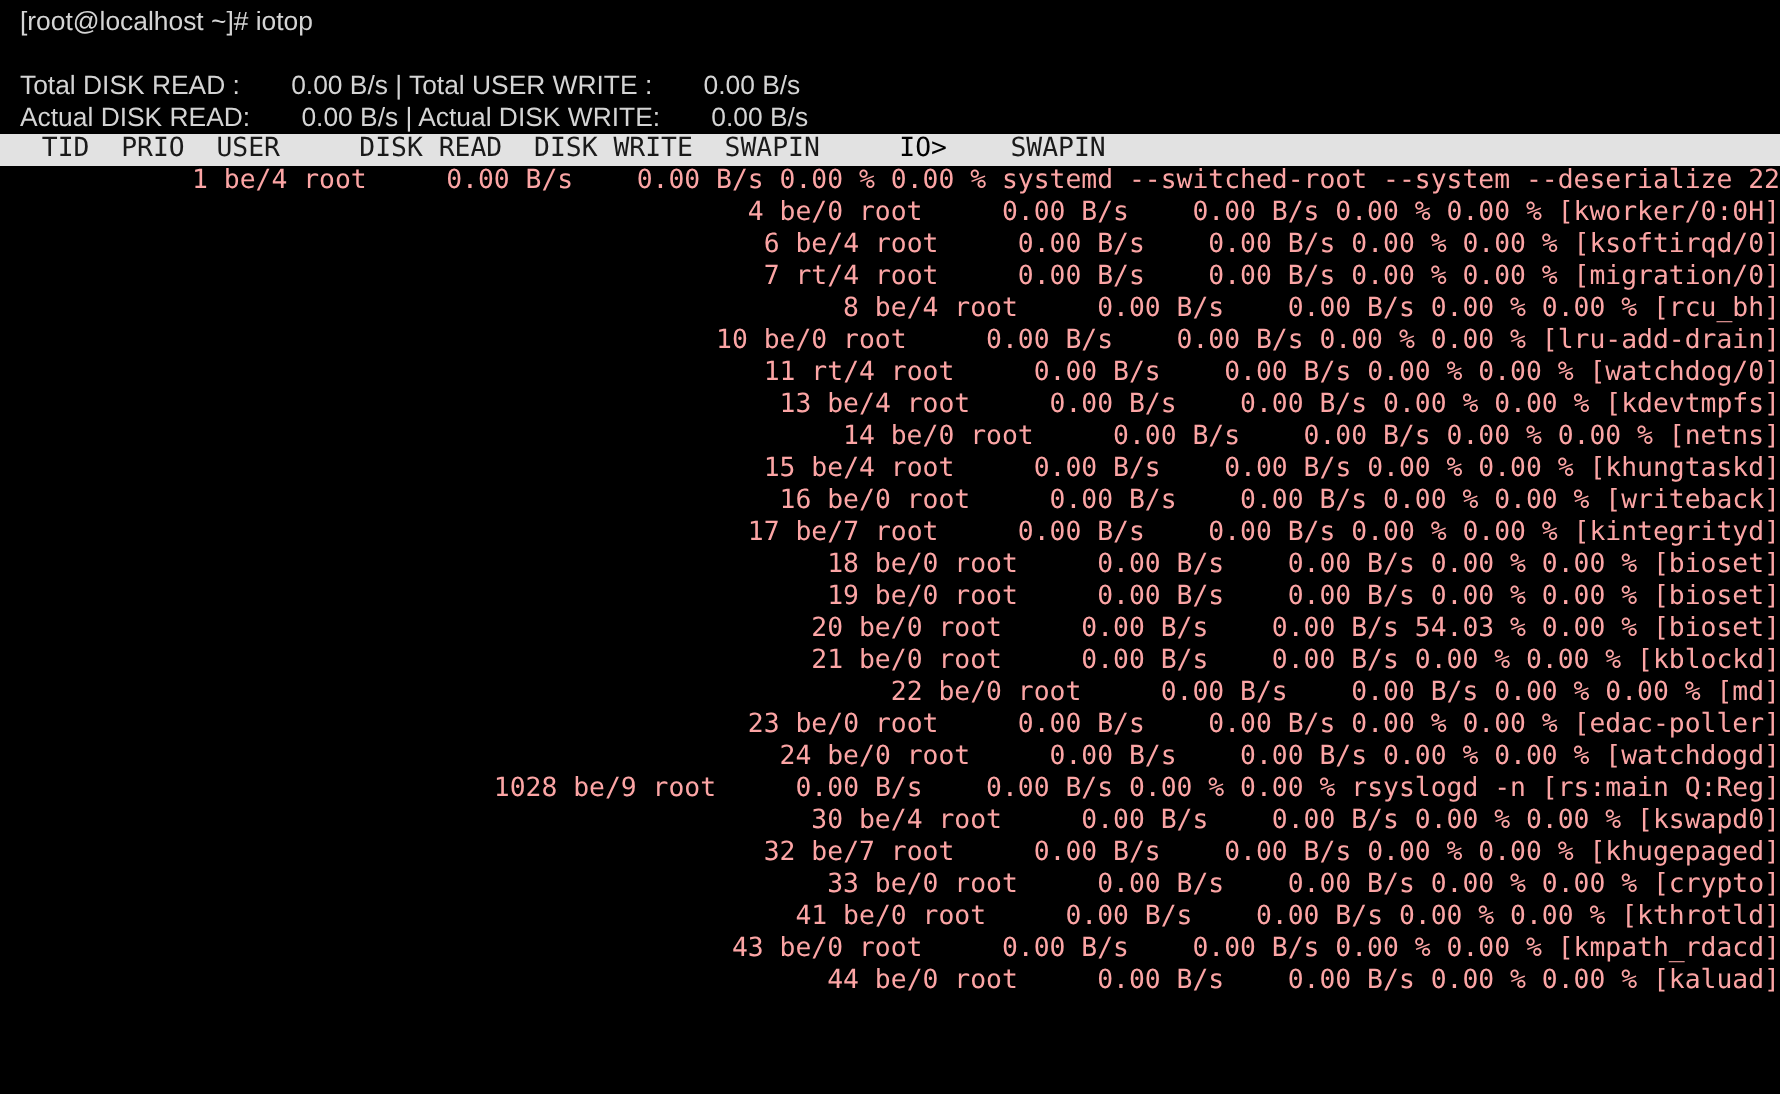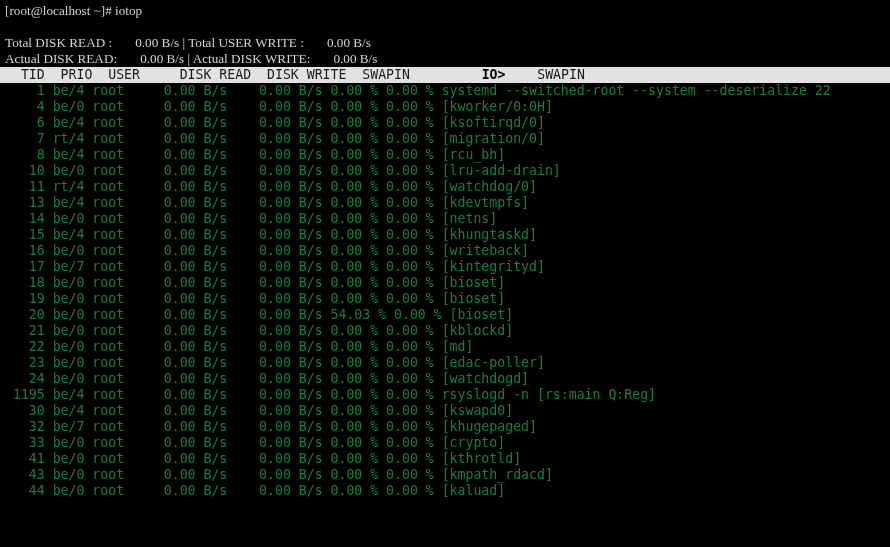--- a/index.html
+++ b/index.html
@@ -24,50 +24,50 @@
     line-height: 16px;
     letter-spacing: 0px;
     padding: 0;
     box-sizing: border-box;
     overflow: hidden;
   }
   .line {
     height: 16px;
     line-height: 16px;
     white-space: pre;
-    padding-left: 5px;
+    padding-left: 10px;
     box-sizing: border-box;
-    font-family: Liberation Serif, serif;
+    font-family: Liberation Sans, sans-serif;
   }
   .blank { height: 16px; }
   .prompt-line { padding-top: 3px; height: 19px; line-height: 16px; }
   .header-row {
     height: 16px;
     line-height: 16px;
     white-space: pre;
     background: #e2e2e2;
     color: #1a1a1a;
     padding-left: 5px;
     box-sizing: border-box;
     width: 890px;
     font-family: "DejaVu Sans Mono", "Liberation Mono", monospace;
   }
   .header-row .sortcol {
-    font-weight: bold;
+    font-weight: normal;
     color: #000000;
-    margin-left: 32px;
   }
   .proc-row {
     height: 16px;
     line-height: 16px;
     white-space: pre;
     padding-left: 5px;
     box-sizing: border-box;
-    color: #15803d;
+    color: #fca5a5;
     font-family: "DejaVu Sans Mono", "Liberation Mono", monospace;
+    text-align: right;
   }
 </style>
 </head>
 <body>
 
 <div id="terminal">
 
   <div class="line prompt-line">[root@localhost ~]# iotop</div>
 
   <div class="blank"></div>
@@ -91,21 +91,21 @@
       <div class="proc-row">   15 be/4 root     0.00 B/s    0.00 B/s 0.00 % 0.00 % [khungtaskd]</div>
       <div class="proc-row">   16 be/0 root     0.00 B/s    0.00 B/s 0.00 % 0.00 % [writeback]</div>
       <div class="proc-row">   17 be/7 root     0.00 B/s    0.00 B/s 0.00 % 0.00 % [kintegrityd]</div>
       <div class="proc-row">   18 be/0 root     0.00 B/s    0.00 B/s 0.00 % 0.00 % [bioset]</div>
       <div class="proc-row">   19 be/0 root     0.00 B/s    0.00 B/s 0.00 % 0.00 % [bioset]</div>
       <div class="proc-row">   20 be/0 root     0.00 B/s    0.00 B/s 54.03 % 0.00 % [bioset]</div>
       <div class="proc-row">   21 be/0 root     0.00 B/s    0.00 B/s 0.00 % 0.00 % [kblockd]</div>
       <div class="proc-row">   22 be/0 root     0.00 B/s    0.00 B/s 0.00 % 0.00 % [md]</div>
       <div class="proc-row">   23 be/0 root     0.00 B/s    0.00 B/s 0.00 % 0.00 % [edac-poller]</div>
       <div class="proc-row">   24 be/0 root     0.00 B/s    0.00 B/s 0.00 % 0.00 % [watchdogd]</div>
-      <div class="proc-row"> 1195 be/4 root     0.00 B/s    0.00 B/s 0.00 % 0.00 % rsyslogd -n [rs:main Q:Reg]</div>
+      <div class="proc-row"> 1028 be/9 root     0.00 B/s    0.00 B/s 0.00 % 0.00 % rsyslogd -n [rs:main Q:Reg]</div>
       <div class="proc-row">   30 be/4 root     0.00 B/s    0.00 B/s 0.00 % 0.00 % [kswapd0]</div>
       <div class="proc-row">   32 be/7 root     0.00 B/s    0.00 B/s 0.00 % 0.00 % [khugepaged]</div>
       <div class="proc-row">   33 be/0 root     0.00 B/s    0.00 B/s 0.00 % 0.00 % [crypto]</div>
       <div class="proc-row">   41 be/0 root     0.00 B/s    0.00 B/s 0.00 % 0.00 % [kthrotld]</div>
       <div class="proc-row">   43 be/0 root     0.00 B/s    0.00 B/s 0.00 % 0.00 % [kmpath_rdacd]</div>
       <div class="proc-row">   44 be/0 root     0.00 B/s    0.00 B/s 0.00 % 0.00 % [kaluad]</div>
     </div>
 
 </div>
 

